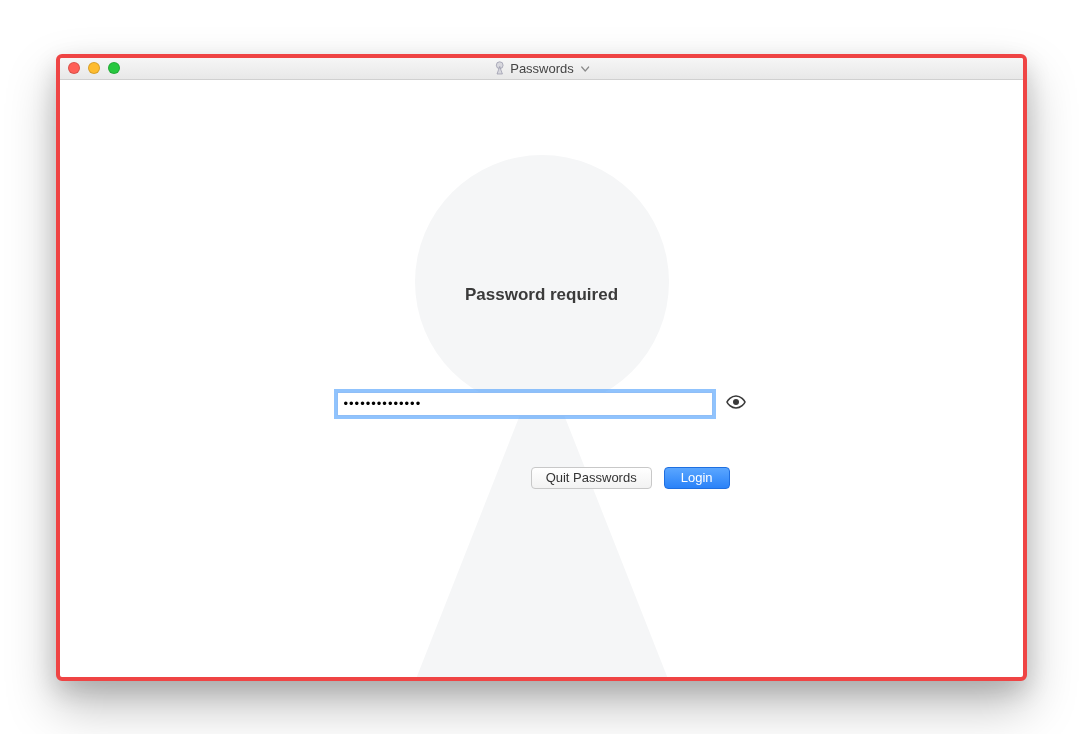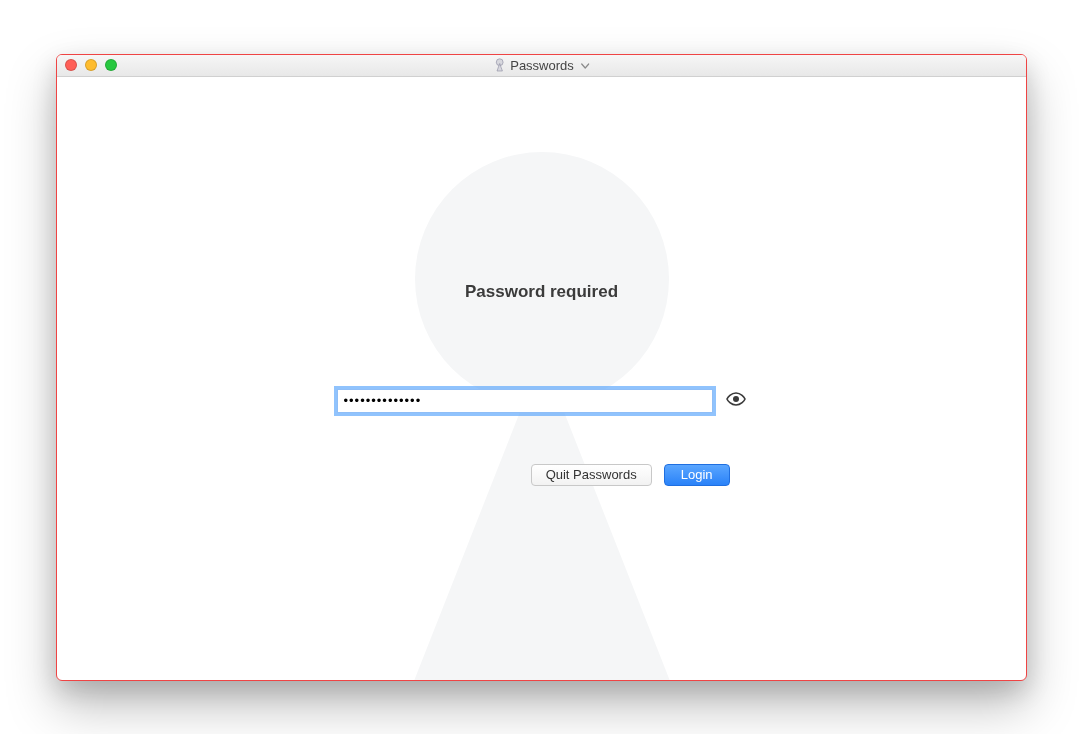--- a/index.html
+++ b/index.html
@@ -13,21 +13,21 @@
       width: 1083px;
       height: 734px;
       display: flex;
       align-items: center;
       justify-content: center;
     }
     .window {
       width: 971px;
       height: 627px;
       background: #ffffff;
-      border: 1px solid #ef4444;
+      border: 4px solid #ef4444;
       border-radius: 6px;
       box-shadow: 0 25px 50px rgba(0,0,0,0.25), 0 10px 25px rgba(0,0,0,0.15);
       overflow: hidden;
       position: relative;
       display: flex;
       flex-direction: column;
     }
     .titlebar {
       height: 22px;
       background: linear-gradient(#f6f6f6, #e8e8e8);

